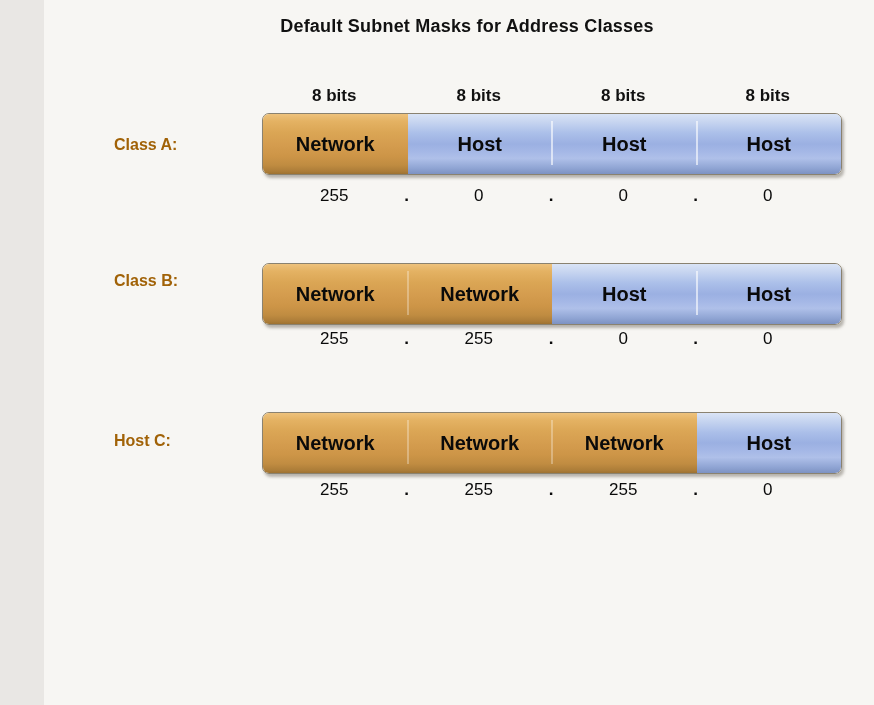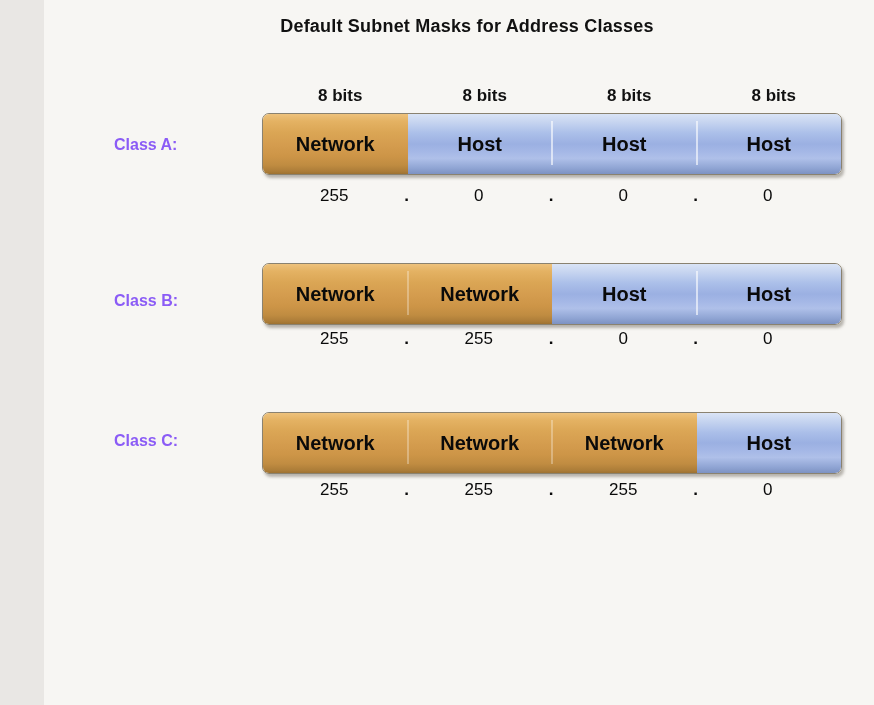--- a/index.html
+++ b/index.html
@@ -5,28 +5,28 @@
   html,body{margin:0;padding:0;}
   body{background:#e9e7e4;font-family:"Liberation Sans","DejaVu Sans",sans-serif;}
   .canvas{
     position:relative;width:874px;height:705px;background:#f7f6f3;overflow:hidden;margin-left:44px;
   }
   .title{
     position:absolute;top:16px;left:0;width:846px;text-align:center;
     font-size:18px;font-weight:bold;color:#111;letter-spacing:0.2px;
   }
   .bits-row{
-    position:absolute;left:224px;top:86px;width:578px;
+    position:absolute;left:218px;top:86px;width:578px;
     display:grid;grid-template-columns:repeat(4,1fr);
   }
   .bits-row span{
     text-align:center;font-size:17px;font-weight:bold;color:#111;
   }
   .row-label{
-    position:absolute;left:70px;width:130px;font-size:16px;font-weight:bold;color:#8b5cf6;
+    position:absolute;left:70px;width:130px;font-size:16px;font-weight:bold;color:#a16207;
   }
   .bar{
     position:absolute;left:218px;width:578px;height:60px;
     display:grid;grid-template-columns:repeat(4,1fr);
     border:1px solid #8a8270;border-radius:7px;
     box-shadow:2px 3px 3px rgba(130,124,114,0.55);
     overflow:hidden;
   }
   .octet{
     position:relative;display:flex;align-items:center;justify-content:center;
@@ -50,21 +50,21 @@
   .values-row .val{
     text-align:center;font-size:17px;font-weight:normal;color:#0a0a0a;line-height:22px;
   }
   .values-row .dot{
     position:absolute;top:0;transform:translateX(-50%);
     font-size:17px;font-weight:bold;color:#0a0a0a;line-height:22px;
   }
   .dot.d1{left:25%;} .dot.d2{left:50%;} .dot.d3{left:75%;}
   
   .label-a{top:136px;} .bar-a{top:113px;} .vals-a{top:185px;}
-  .label-b{top:292px;} .bar-b{top:263px;} .vals-b{top:328px;}
+  .label-b{top:272px;} .bar-b{top:263px;} .vals-b{top:328px;}
   .label-c{top:432px;} .bar-c{top:412px;} .vals-c{top:479px;}
   .ranges-box{
     position:absolute;left:200px;top:555px;width:605px;height:128px;
     box-sizing:border-box;
     border:2px solid #8f8b86;border-radius:10px;
     background:linear-gradient(180deg,#fcfbfa 0%,#f4f2ef 38%,#eae7e3 49%,#dedbd6 53%,#dbd8d3 80%,#d5d2cd 100%);
     box-shadow:4px 4px 4px rgba(110,104,96,0.45);
     padding:21px 0 0 28px;
   }
   .ranges-box .range-line{
@@ -112,21 +112,21 @@
   <div class="values-row vals-b">
     <span class="val">255</span>
     <span class="val">255</span>
     <span class="val">0</span>
     <span class="val">0</span>
     <span class="dot d1">.</span>
     <span class="dot d2">.</span>
     <span class="dot d3">.</span>
   </div>
 
-  <div class="row-label label-c">Class C:</div>
+  <div class="row-label label-c">Host C:</div>
   <div class="bar bar-c">
     <div class="octet orange">Network</div>
     <div class="octet orange sep-orange">Network</div>
     <div class="octet orange sep-orange">Network</div>
     <div class="octet blue">Host</div>
   </div>
   <div class="values-row vals-c">
     <span class="val">255</span>
     <span class="val">255</span>
     <span class="val">255</span>

